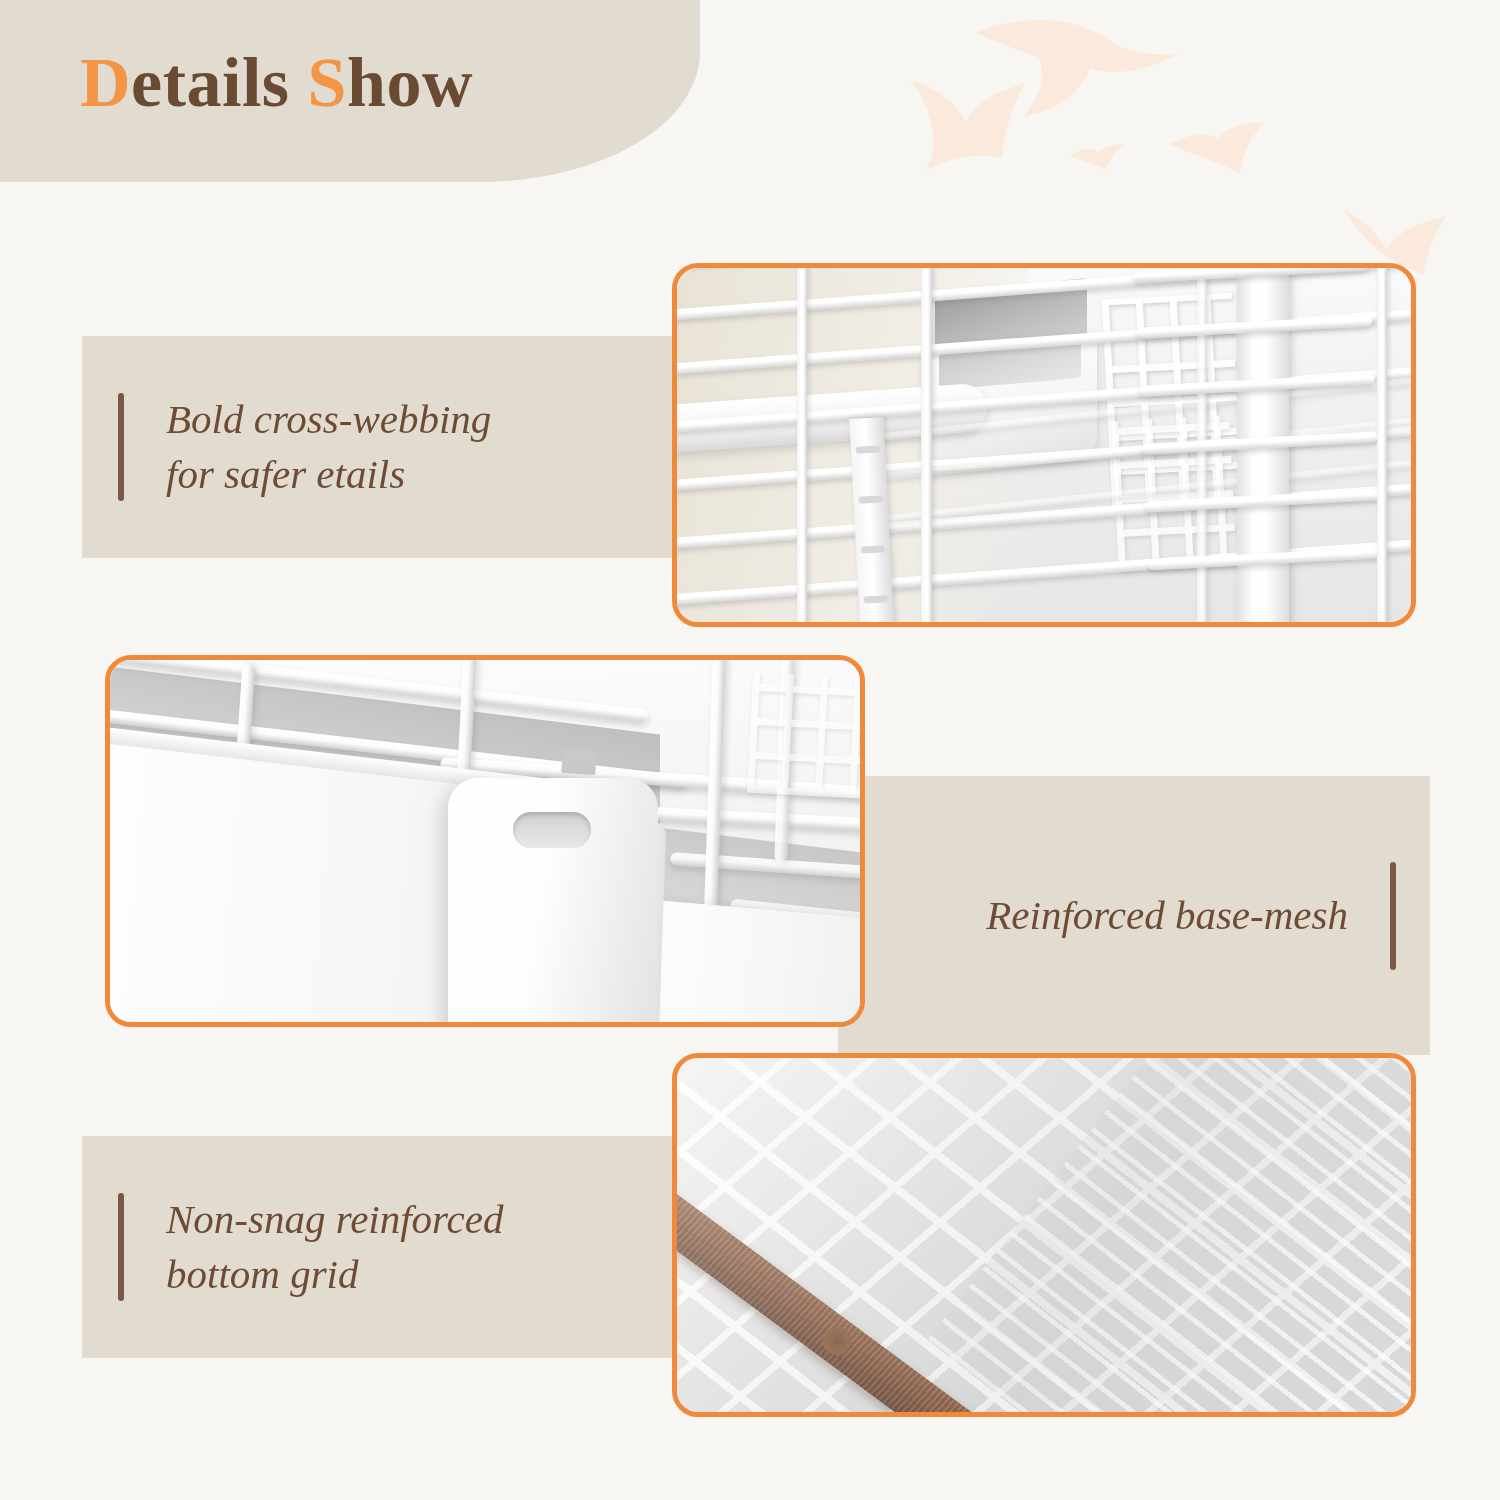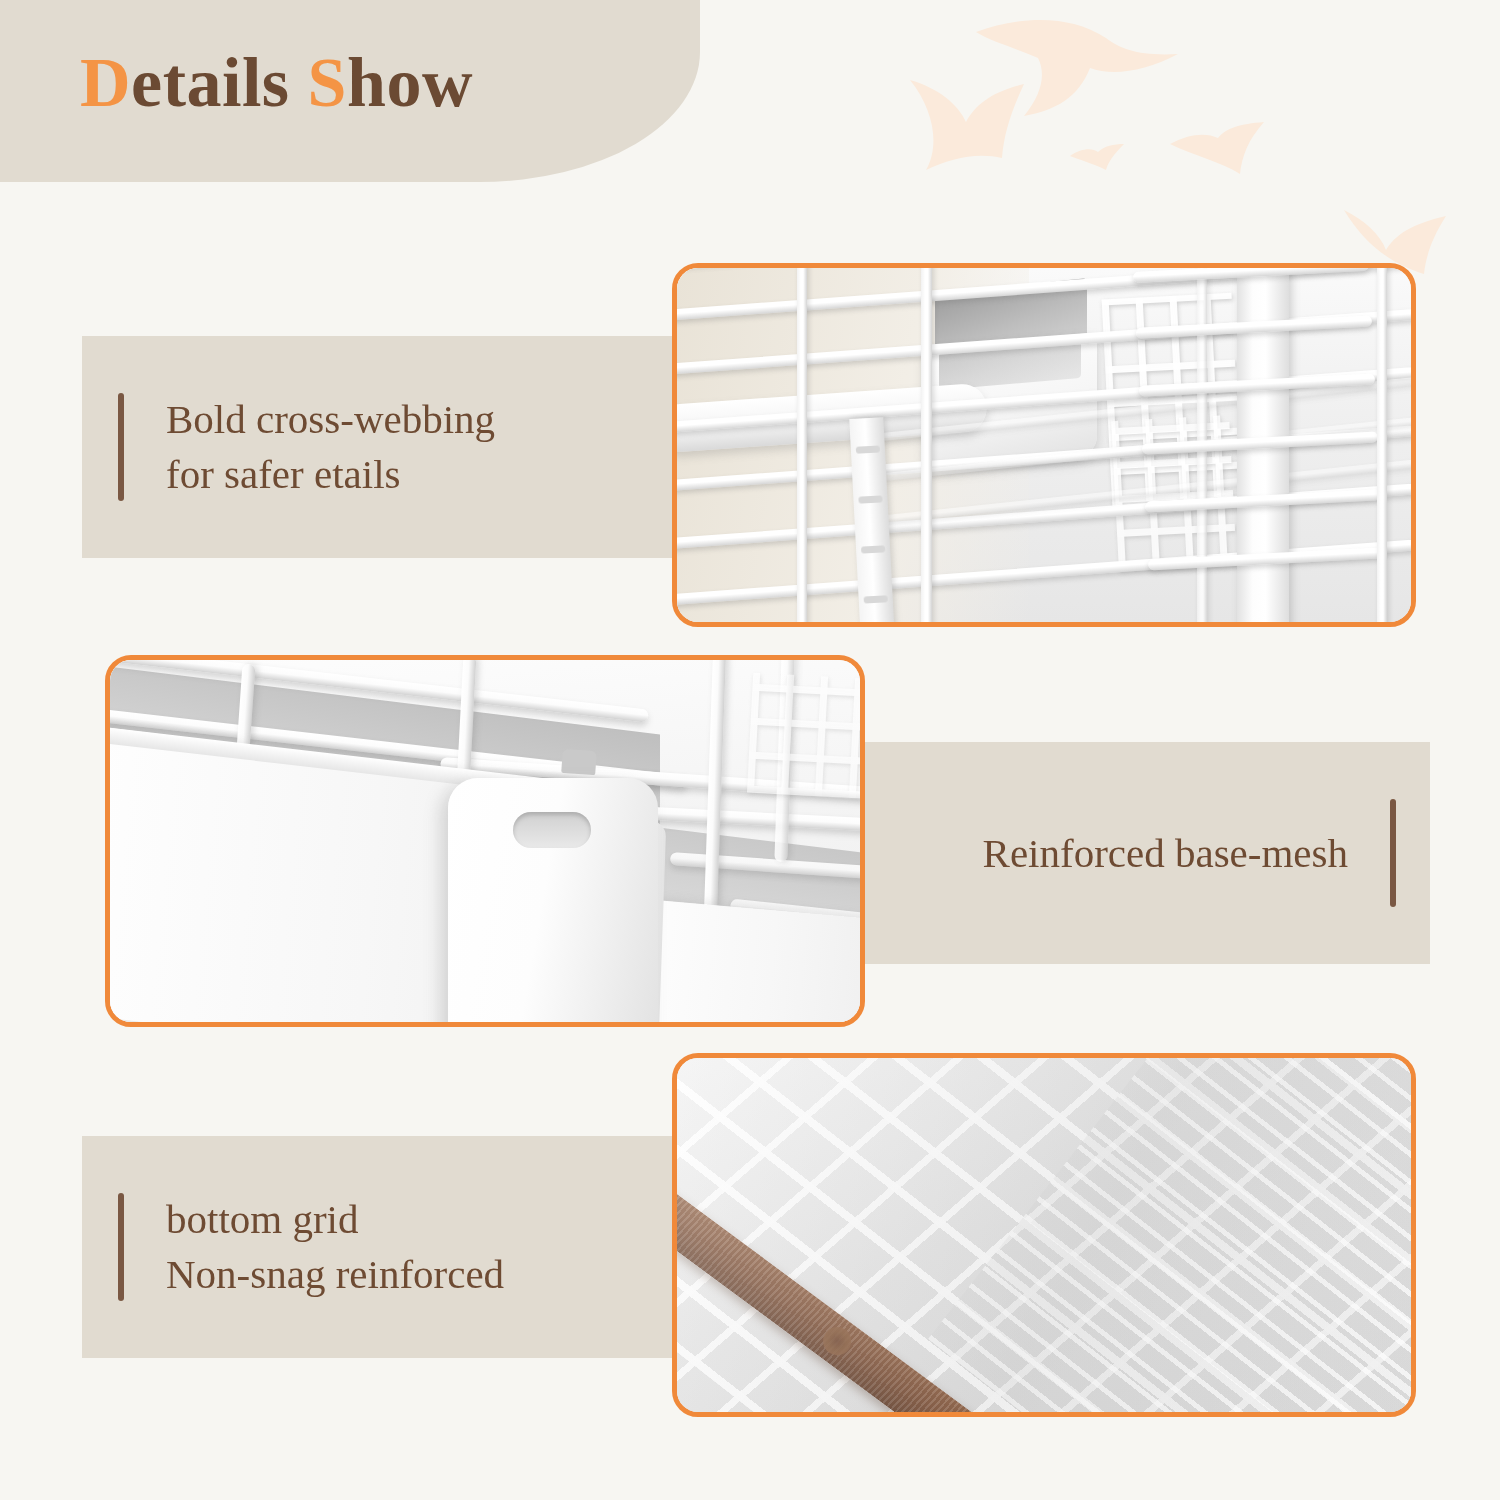--- a/index.html
+++ b/index.html
@@ -65,20 +65,21 @@
     color: #F49445;
   }
 
   
   .caption-band {
     position: absolute;
     background: #E1DBD0;
     display: flex;
     align-items: center;
     box-sizing: border-box;
+    font-style: italic;
   }
   .caption-band.left-band {
     padding-left: 36px;
   }
   .caption-band.right-band {
     padding-right: 34px;
     justify-content: flex-end;
   }
   .accent-bar {
     width: 6px;
@@ -97,21 +98,21 @@
     margin-left: 42px;
     text-align: left;
   }
   .right-band .caption-text {
     margin-right: 42px;
     text-align: right;
   }
 
   
   #band-1 { left: 82px;  top: 336px;  width: 606px; height: 222px; }
-  #band-2 { left: 838px; top: 742px;  width: 592px; height: 222px; }
+  #band-2 { left: 838px; top: 776px;  width: 592px; height: 279px; }
   #band-3 { left: 82px;  top: 1136px; width: 606px; height: 222px; }
 
   
   .photo-panel {
     position: absolute;
     border: 5px solid #F0893A;
     border-radius: 26px;
     overflow: hidden;
     background: #EFEFEF;
     box-sizing: border-box;
@@ -450,22 +451,22 @@
       <div class="handle-body" style="left:338px; top:118px;"></div>
       <div class="handle-slot" style="left:403px; top:152px;"></div>
 
       <div class="mesh-patch" style="left:640px; top:16px; width:130px; height:120px; transform:rotate(3deg); opacity:.55;"></div>
     </div>
   </div>
 
   <div class="caption-band left-band" id="band-3">
     <div class="accent-bar"></div>
     <div class="caption-text">
+      <div>Non-snag reinforced</div>
       <div>bottom grid</div>
-      <div>Non-snag reinforced</div>
     </div>
   </div>
 
   <div class="photo-panel" id="panel-3">
     <div class="photo-inner">
       <div class="p3-bg"></div>
       <div class="p3-grid-a"></div>
       <div class="p3-grid-b"></div>
       <div class="p3-grid-fine"></div>
       <div class="perch">

